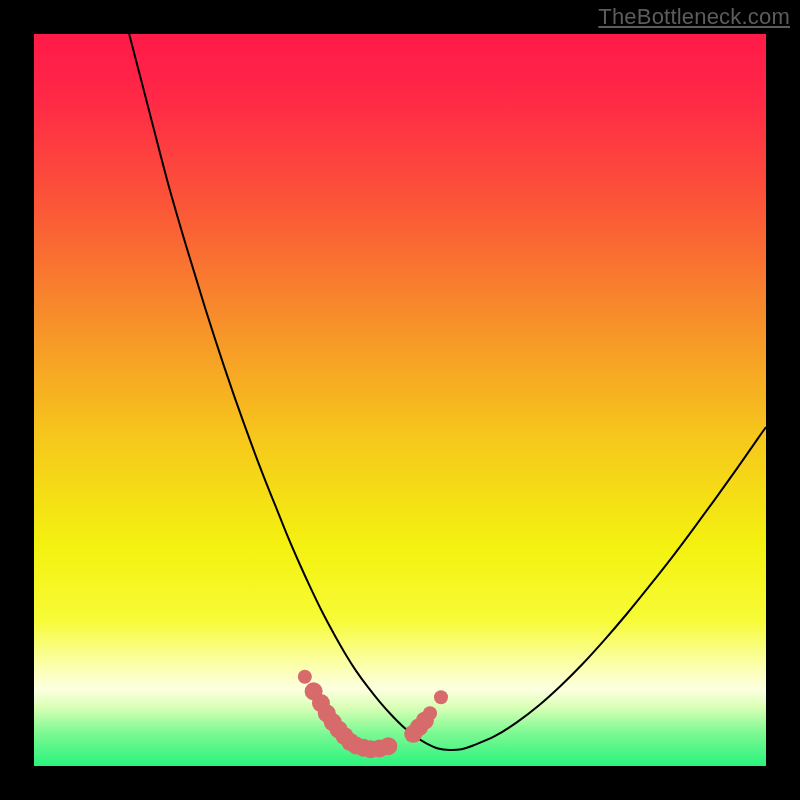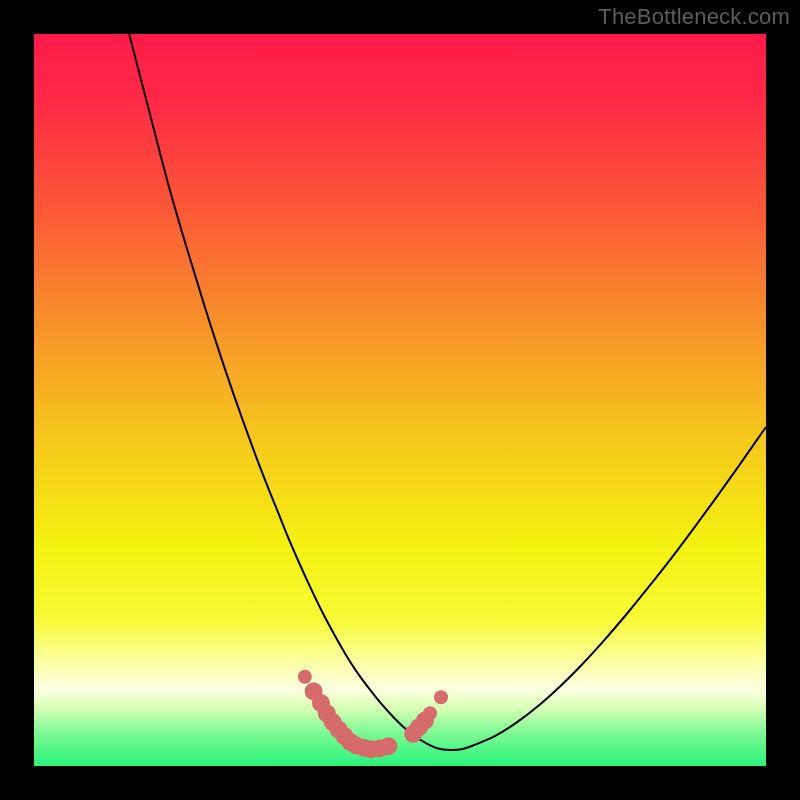--- a/index.html
+++ b/index.html
@@ -21,20 +21,21 @@
   }
   .watermark {
     position: absolute;
     top: 4px;
     right: 10px;
     color: #5c5c5c;
     font-size: 22px;
     font-weight: 500;
     letter-spacing: 0.2px;
     z-index: 5;
+    text-decoration: underline;
   }
   .plot {
     position: absolute;
     left: 34px;
     top: 34px;
     width: 732px;
     height: 732px;
   }
   .plot svg {
     display: block;

